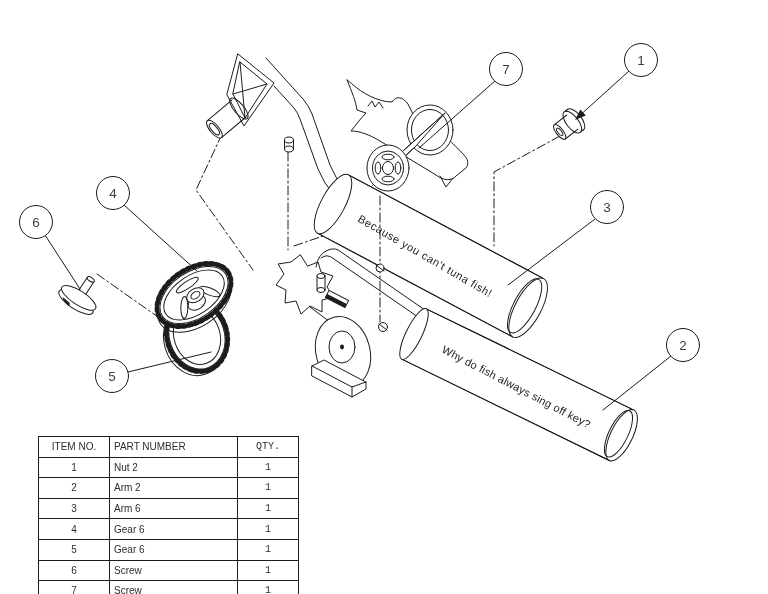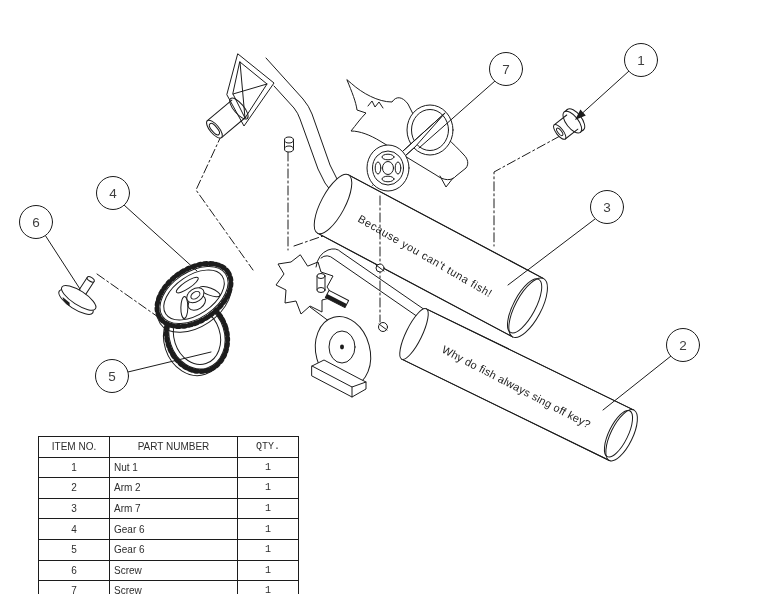--- a/index.html
+++ b/index.html
@@ -14,21 +14,21 @@
   .teeth{stroke-width:5;fill:#ffffff;}
   .tubetext{font-size:11px;letter-spacing:.4px;fill:#242424;}
   .balloontext{font-size:13.5px;fill:#3f3f3f;}
   table.bom{position:absolute;left:38px;top:436px;border-collapse:collapse;
             font-size:10px;color:#2d2d2d;table-layout:fixed;}
   table.bom td,table.bom th{border:1px solid #1c1c1c;padding:0 4px;height:19.6px;
             font-weight:normal;background:#fff;white-space:nowrap;overflow:hidden;}
   .c-item{width:62px;text-align:center;}
   .c-part{width:119px;text-align:left;}
   .c-qty{width:52px;text-align:center;font-family:Liberation Mono, monospace;}
-  th.c-part{text-align:center;}
+  th.c-part{}
 </style>
 </head>
 <body>
 
 <div class="canvas">
 <svg width="768" height="594" viewBox="0 0 768 594">
 
   <g>
     <polyline class="cl" points="222,134 196,190 253,270"></polyline>
     <line class="cl" x1="97" y1="274" x2="168" y2="324"></line>
@@ -225,31 +225,31 @@
 
 <table class="bom">
   <tbody>
         <tr>
     <th class="c-item">ITEM NO.</th>
     <th class="c-part">PART NUMBER</th>
     <th class="c-qty">QTY.</th>
   </tr>
   <tr>
     <td class="c-item">1</td>
-    <td class="c-part">Nut 1</td>
+    <td class="c-part">Nut 2</td>
     <td class="c-qty">1</td>
   </tr>
   <tr>
     <td class="c-item">2</td>
     <td class="c-part">Arm 2</td>
     <td class="c-qty">1</td>
   </tr>
   <tr>
     <td class="c-item">3</td>
-    <td class="c-part">Arm 7</td>
+    <td class="c-part">Arm 6</td>
     <td class="c-qty">1</td>
   </tr>
   <tr>
     <td class="c-item">4</td>
     <td class="c-part">Gear 6</td>
     <td class="c-qty">1</td>
   </tr>
   <tr>
     <td class="c-item">5</td>
     <td class="c-part">Gear 6</td>

